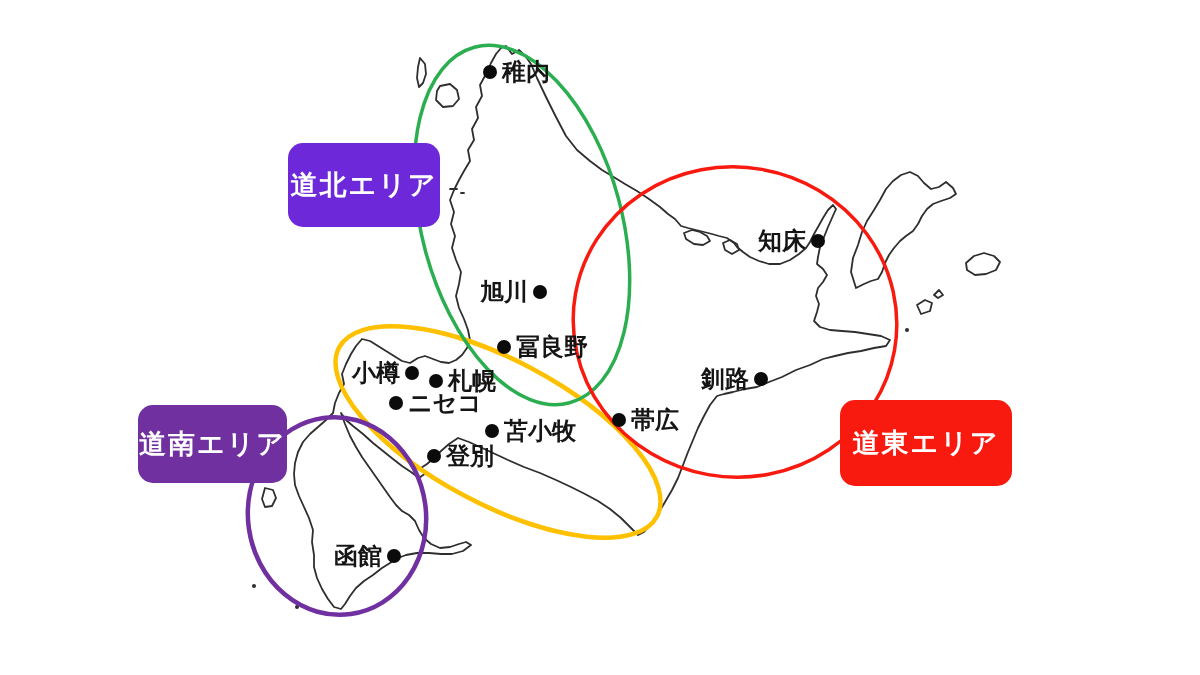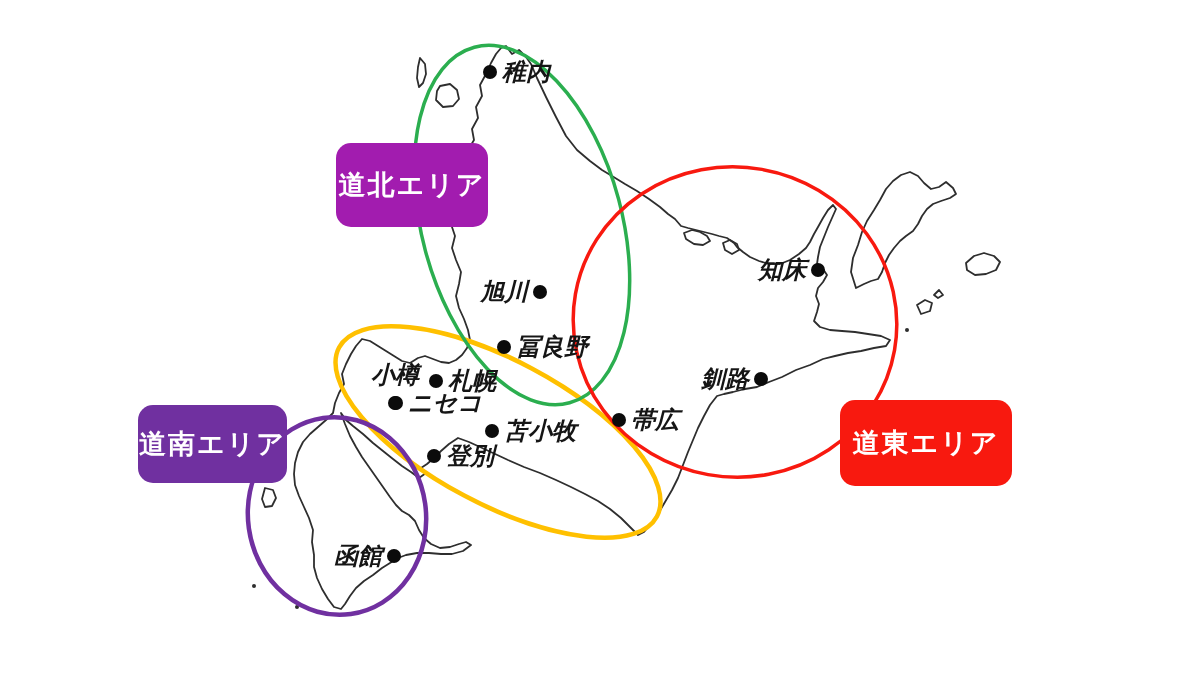--- a/index.html
+++ b/index.html
@@ -14,21 +14,21 @@
   .region-ellipse{fill:none;stroke-linecap:round;}
   .region-label{
     position:absolute;display:flex;align-items:center;justify-content:center;
     color:#ffffff;font-weight:700;font-size:27px;letter-spacing:2px;
     border-radius:15px;z-index:3;
   }
   #label-dohoku{left:288px;top:143px;width:152px;height:84px;}
   #label-donan {left:138px;top:405px;width:149px;height:78px;}
   #label-doo   {left:465px;top:517px;width:175px;height:81px;}
   #label-doto  {left:840px;top:400px;width:172px;height:86px;}
-  #cities{position:absolute;left:0;top:0;width:1200px;height:505px;z-index:4;font-style:italic;}
+  #cities{position:absolute;left:0;top:0;width:1200px;height:505px;z-index:4;}
   .city{
     position:absolute;display:flex;align-items:center;gap:5px;height:28px;
     font-size:24px;font-weight:600;color:#151515;white-space:nowrap;
   }
   .city .dot{width:14px;height:14px;background:#0b0b0b;border-radius:50%;flex:none;}
 </style>
 </head>
 <body>
 
 <div id="stage">
@@ -84,38 +84,38 @@
     <circle class="speck" cx="254" cy="586" r="2"></circle>
     <circle class="speck" cx="297" cy="607" r="2"></circle>
     <circle class="speck" cx="907" cy="330" r="2"></circle>
 
     <ellipse class="region-ellipse" cx="498" cy="432" rx="180" ry="72" stroke-width="4.5" transform="rotate(28 498 432)" stroke="#FFC000"></ellipse>
     <ellipse class="region-ellipse" cx="522" cy="225" rx="100" ry="184" stroke-width="3.5" transform="rotate(-15 522 225)" stroke="#2BAE4F"></ellipse>
     <ellipse class="region-ellipse" cx="735" cy="322" rx="162" ry="155" stroke-width="3.5" transform="rotate(10 735 322)" stroke="#F8190F"></ellipse>
     <ellipse class="region-ellipse" cx="337" cy="516" rx="89" ry="99" stroke-width="4.5" transform="rotate(-8 337 516)" stroke="#7030A0"></ellipse>
   </svg>
 
-  <div class="region-label" id="label-dohoku" style="background: #a21caf; margin-left: 48px;">道北エリア</div>
+  <div class="region-label" id="label-dohoku" style="background: #6d28d9;">道北エリア</div>
   <div class="region-label" id="label-donan" style="background: rgb(112, 48, 160);">道南エリア</div>
   <div class="region-label" id="label-doto" style="background: rgb(248, 25, 15); text-align: right;">道東エリア</div>
 
   <div id="cities">
       <div class="city" style="left: 483px; top: 58px;">
         <span class="dot"></span>
         <span class="cname">稚内</span>
       </div>
       <div class="city" style="right: 653px; top: 278px;">
         <span class="cname">旭川</span>
         <span class="dot"></span>
       </div>
       <div class="city" style="left: 497px; top: 333px;">
         <span class="dot"></span>
         <span class="cname">冨良野</span>
       </div>
-      <div class="city" style="right: 781px; top: 359px; flex-direction: column;">
+      <div class="city" style="right: 781px; top: 359px;">
         <span class="cname">小樽</span>
         <span class="dot"></span>
       </div>
       <div class="city" style="left: 429px; top: 367px;">
         <span class="dot"></span>
         <span class="cname">札幌</span>
       </div>
       <div class="city" style="left: 389px; top: 389px;">
         <span class="dot"></span>
         <span class="cname">ニセコ</span>
@@ -129,21 +129,21 @@
         <span class="cname">登別</span>
       </div>
       <div class="city" style="left: 612px; top: 406px;">
         <span class="dot"></span>
         <span class="cname">帯広</span>
       </div>
       <div class="city" style="right: 432px; top: 365px;">
         <span class="cname">釧路</span>
         <span class="dot"></span>
       </div>
-      <div class="city" style="right: 375px; top: 227px; margin-top: 29px;">
+      <div class="city" style="right: 375px; top: 227px;">
         <span class="cname">知床</span>
         <span class="dot"></span>
       </div>
       <div class="city" style="right: 799px; top: 542px;">
         <span class="cname">函館</span>
         <span class="dot"></span>
       </div>
     </div>
 </div>
 

